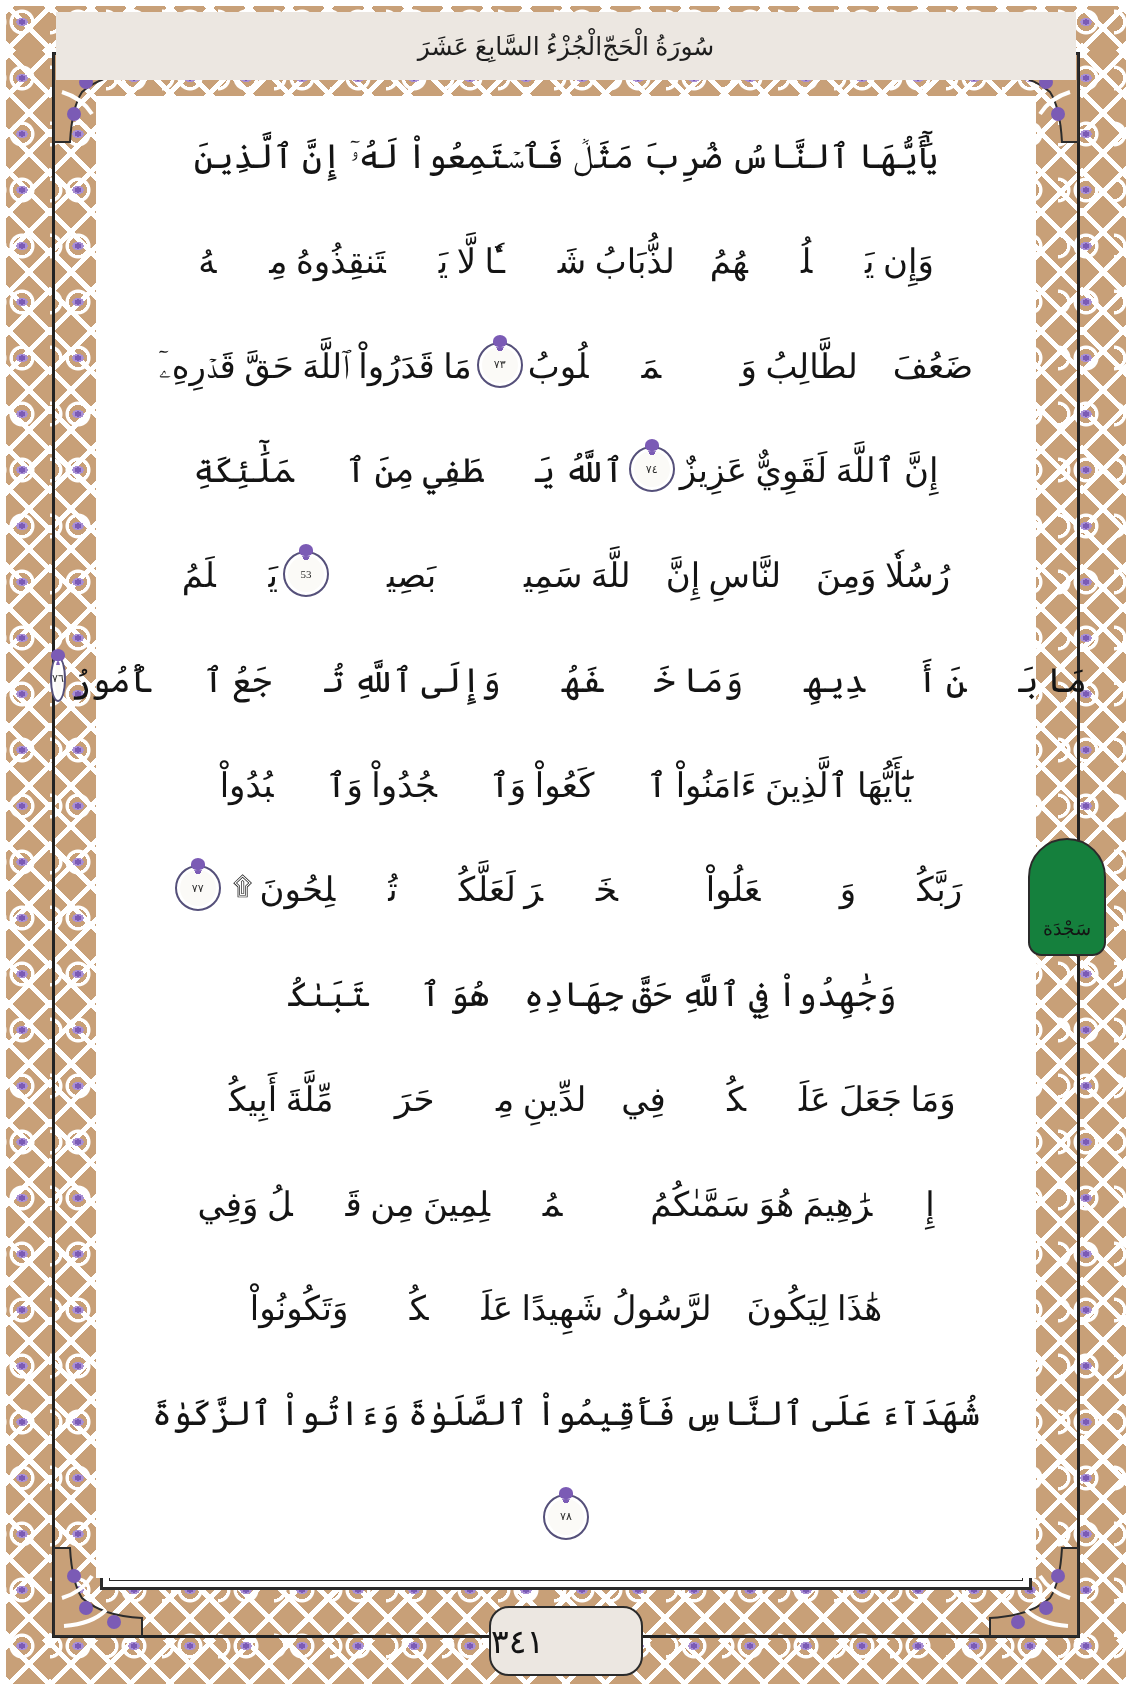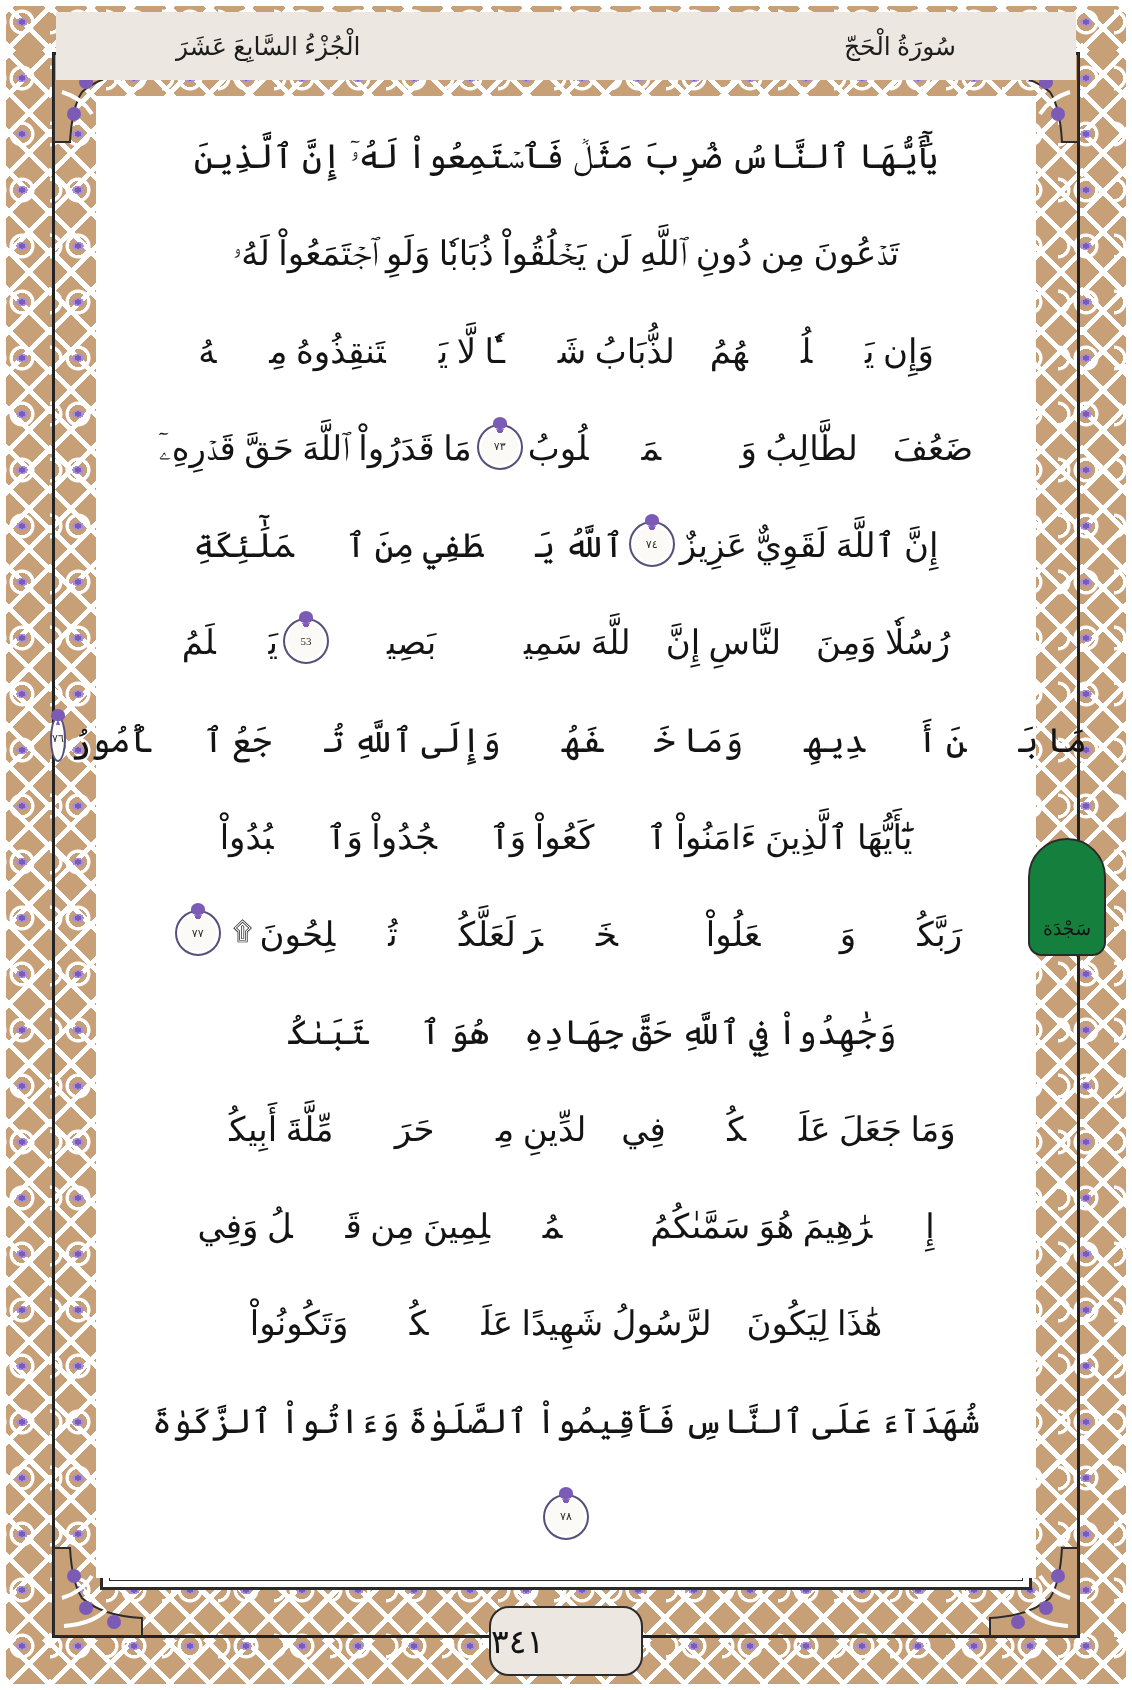--- a/index.html
+++ b/index.html
@@ -44,21 +44,21 @@
   .corner{position:absolute;width:92px;height:92px;pointer-events:none;}
   .corner.tl{left:2px;top:2px;}
   .corner.tr{right:2px;top:2px;transform:scaleX(-1);}
   .corner.bl{left:2px;bottom:2px;transform:scaleY(-1);}
   .corner.br{right:2px;bottom:2px;transform:scale(-1,-1);}
 
   
   .header{
     position:absolute;left:56px;right:56px;top:12px;height:68px;
     background:#ece7e1;
-    display:flex;align-items:center;justify-content:space-between;
+    display:flex;align-items:center;justify-content:center;
     padding:10px 120px;box-sizing:border-box;
     z-index:4;
   }
   .header-text{
     font-size:25px;color:#1d1d1d;white-space:nowrap;
     font-family:"Liberation Serif",serif;direction:rtl;
     letter-spacing:-0.5px;
   }
 
   
@@ -173,23 +173,20 @@
   <div class="header">
     <div class="header-text">الْجُزْءُ السَّابِعَ عَشَرَ</div>
     <div class="header-text">سُورَةُ الْحَجّ</div>
   </div>
 
   <div class="content" id="lines-host">
       <div class="ayah-line">
         <span class="ln-txt">يَٰٓأَيُّهَا ٱلنَّاسُ ضُرِبَ مَثَلٞ فَٱسۡتَمِعُواْ لَهُۥٓ إِنَّ ٱلَّذِينَ</span>
       </div>
       <div class="ayah-line">
-        <span class="ln-txt">تَدۡعُونَ مِن دُونِ ٱللَّهِ لَن يَخۡلُقُواْ ذُبَابٗا وَلَوِ ٱجۡتَمَعُواْ لَهُۥ</span>
-      </div>
-      <div class="ayah-line">
         <span class="ln-txt">وَإِن يَسۡلُبۡهُمُ ٱلذُّبَابُ شَيۡـٔٗا لَّا يَسۡتَنقِذُوهُ مِنۡهُ</span>
       </div>
       <div class="ayah-line">
         <span class="ln-txt">ضَعُفَ ٱلطَّالِبُ وَٱلۡمَطۡلُوبُ</span>
         <span class="ayah-mark">٧٣</span>
         <span class="ln-txt">مَا قَدَرُواْ ٱللَّهَ حَقَّ قَدۡرِهِۦٓ</span>
       </div>
       <div class="ayah-line">
         <span class="ln-txt">إِنَّ ٱللَّهَ لَقَوِيٌّ عَزِيزٌ</span>
         <span class="ayah-mark">٧٤</span>

